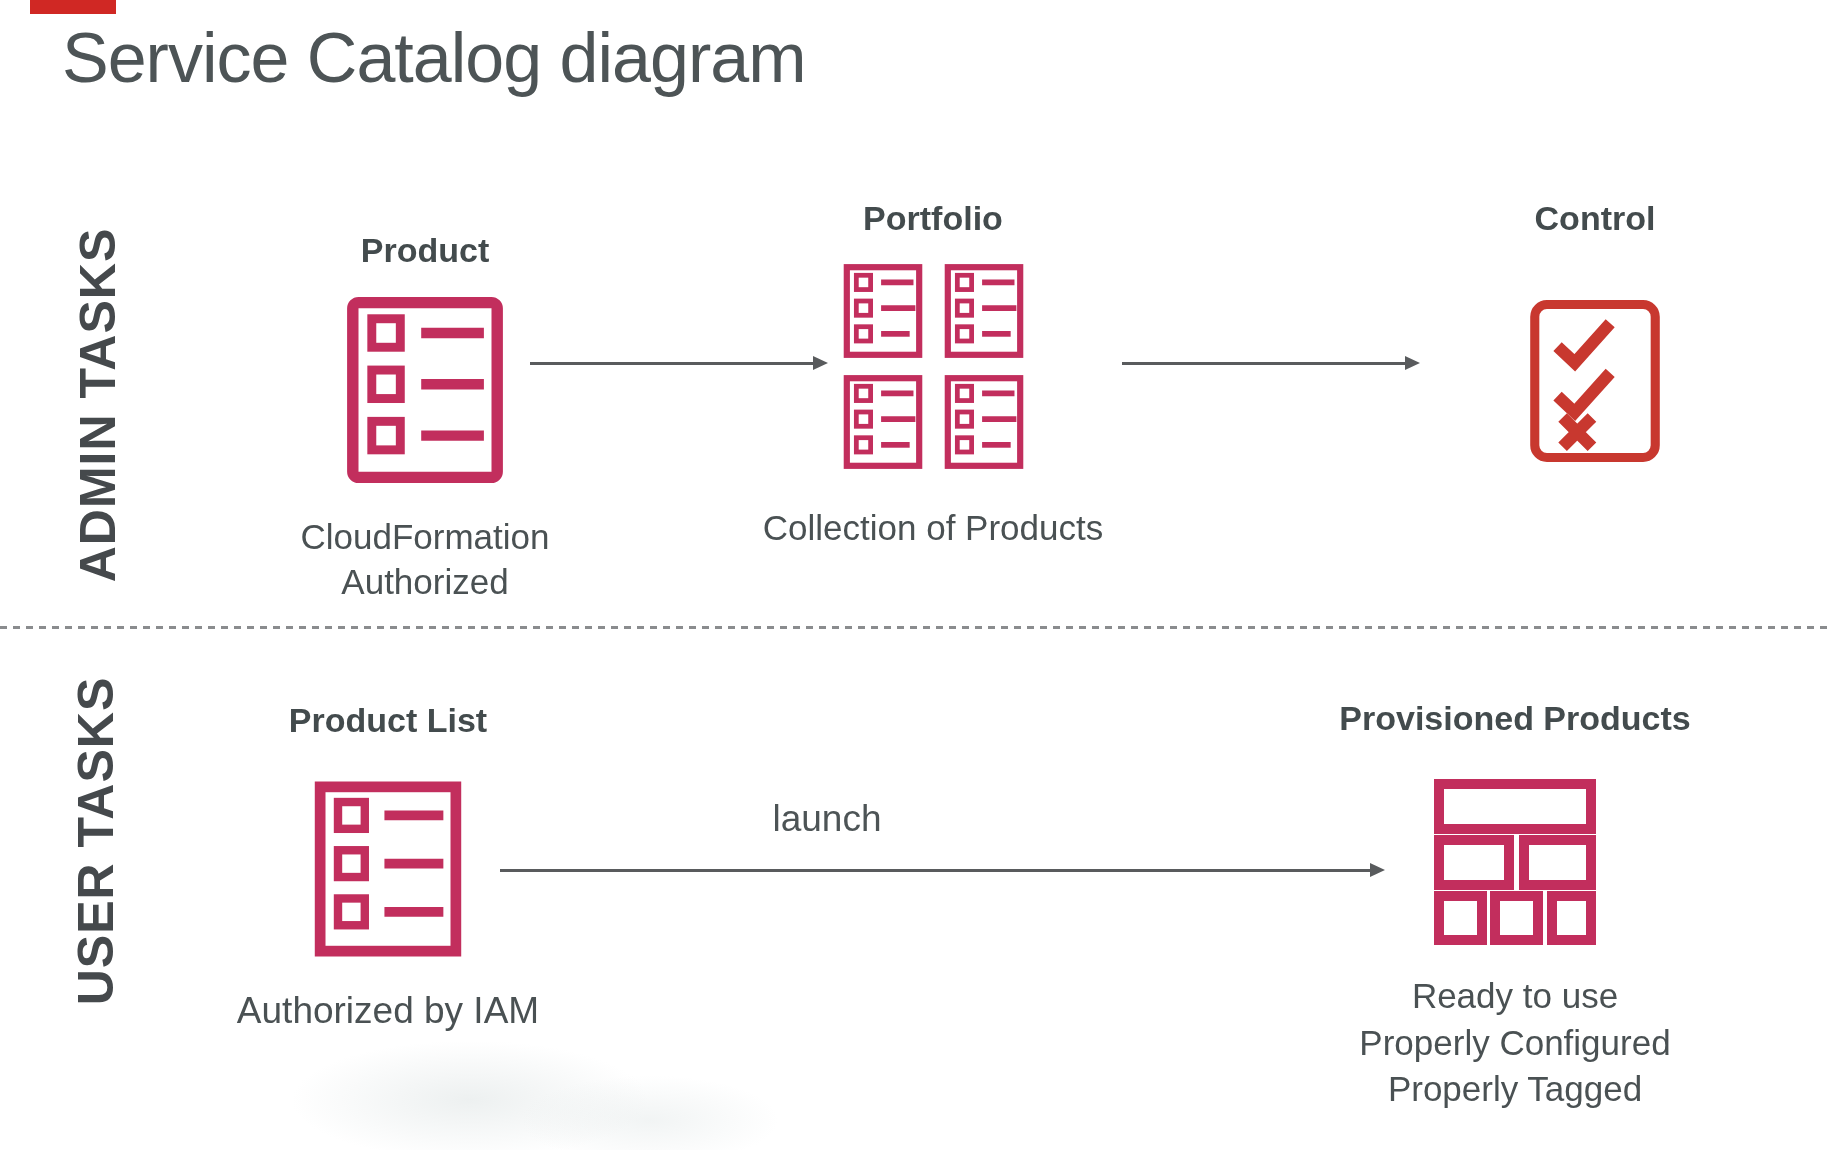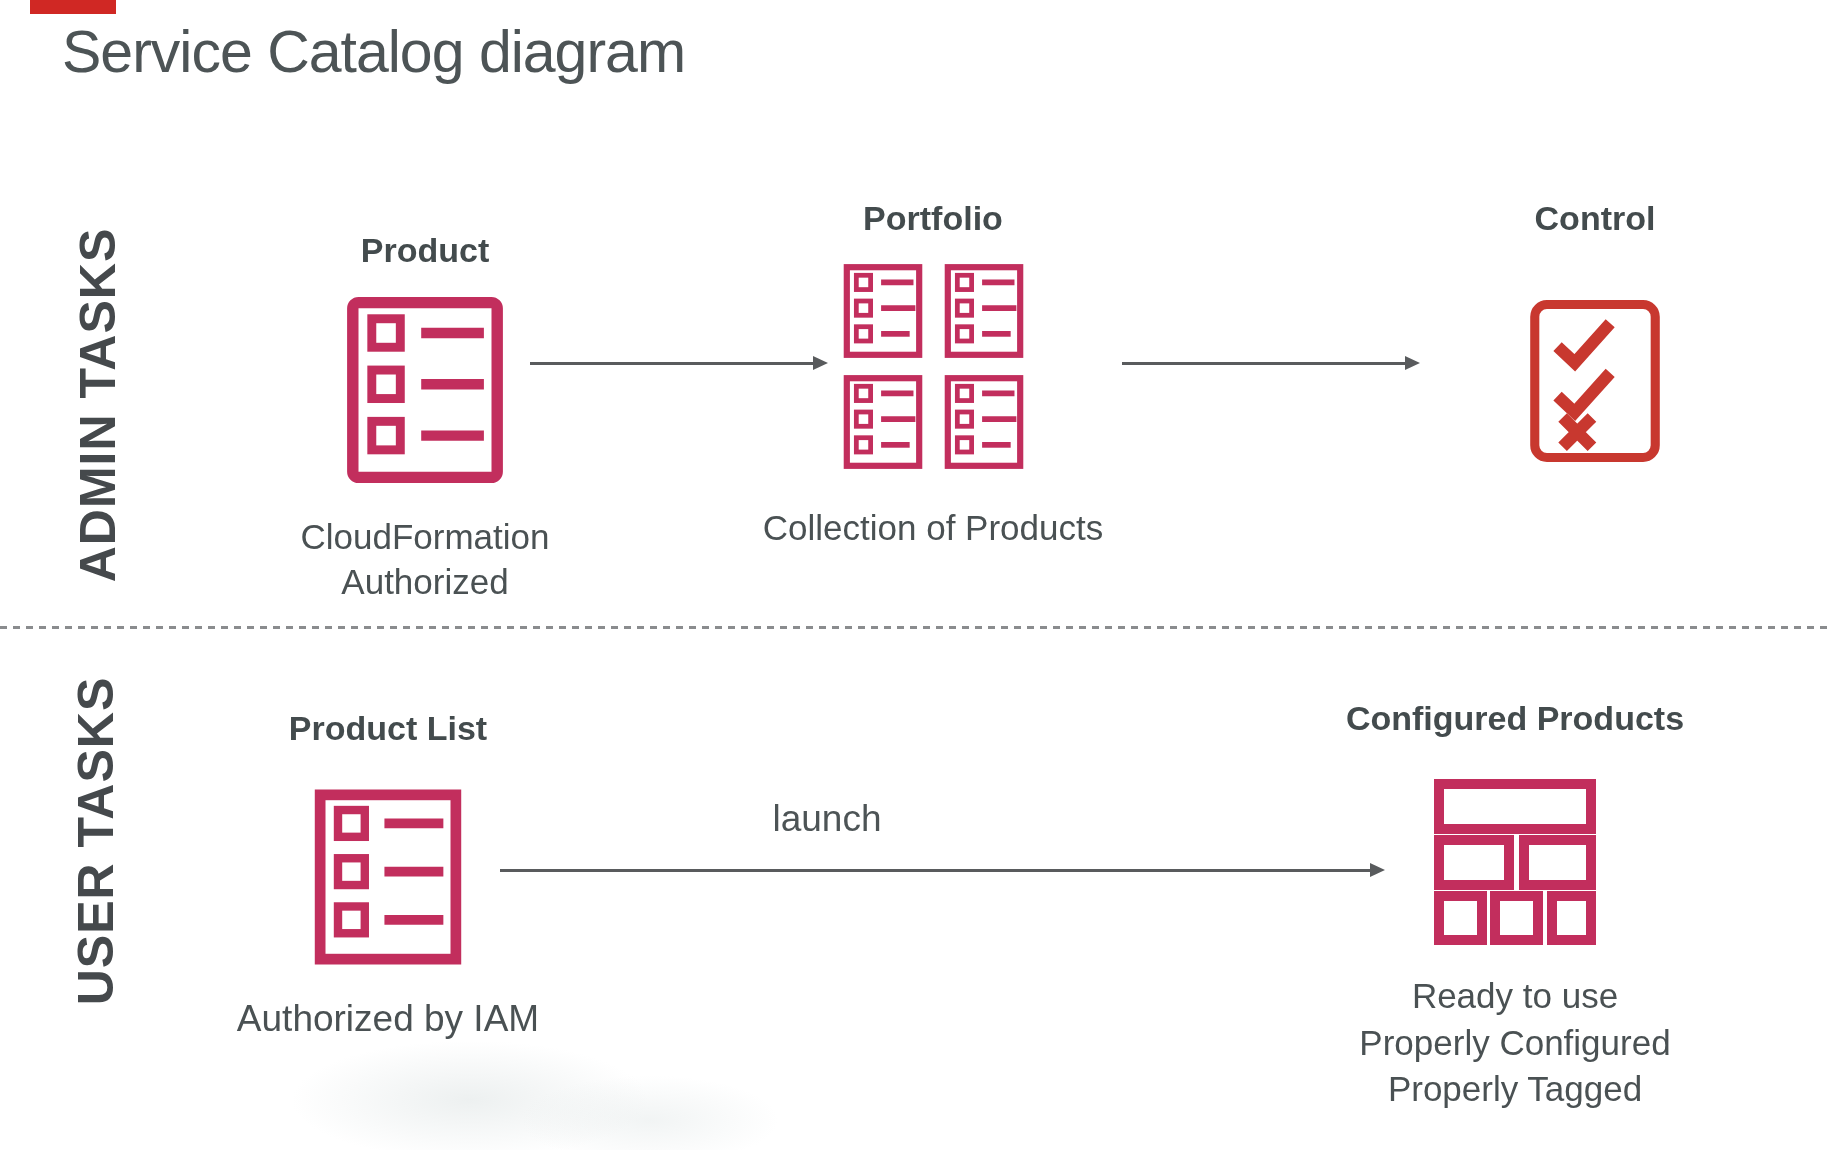--- a/index.html
+++ b/index.html
@@ -19,21 +19,21 @@
     overflow:hidden;
     font-family:"Liberation Sans", sans-serif;
     color:var(--text_dark);
   }
   .red-tab{
     position:absolute;left:30px;top:0;width:86px;height:14px;
     background:#d02824;
   }
   .slide-title{
     position:absolute;left:62px;top:22px;
-    font-size:59px;font-weight:300;line-height:1.05;
+    font-size:70px;font-weight:300;line-height:1.05;
     letter-spacing:-1px;color:var(--title);
   }
   .v-label{
     position:absolute;
     font-weight:bold;font-size:50px;line-height:50px;
     letter-spacing:1px;color:#45494c;
     text-align:center;
     transform:rotate(-90deg);
     white-space:nowrap;
   }
@@ -61,21 +61,21 @@
   .portfolio-grid{
     margin-top:26px;
     display:grid;grid-template-columns:80px 80px;gap:15px 21px;
   }
   .col.portfolio .col-caption{margin-top:36px;white-space:nowrap;}
 
   .col.control{left:1425px;top:200px;width:340px;gap:32px;}
   .col.control .icon-wrap{margin-top:30px;}
   .col.control .col-caption{margin-top:46px;}
 
-  .col.product-list{left:238px;top:702px;width:300px;margin-top:8px;}
+  .col.product-list{left:238px;top:702px;width:300px;}
   .col.product-list .icon-wrap{margin-top:34px;}
   .col.product-list .col-caption{margin-top:22px;font-size:37px;white-space:nowrap;text-align:right;}
 
   .col.provisioned{left:1325px;top:700px;width:380px;}
   .col.provisioned .icon-wrap{margin-top:42px;}
   .col.provisioned .col-caption{margin-top:28px;line-height:1.32;}
 
   .launch-label{
     position:absolute;left:727px;top:798px;width:200px;
     text-align:center;font-size:37px;color:#4d5456;
@@ -211,21 +211,21 @@
       <line class="stroke" x1="40" y1="74" x2="73" y2="74" stroke-width="5.5"></line>
     </svg>
   </div>
   <div class="col-caption">Authorized by IAM</div>
 </div>
 
 <div class="launch-label">launch</div>
 <div class="arrow a3"></div>
 
 <div class="col provisioned">
-  <div class="col-heading">Configured Products</div>
+  <div class="col-heading">Provisioned Products</div>
   <div class="icon-wrap">
     <svg width="162" height="166" viewBox="0 0 162 166">
       <rect class="stroke" x="5" y="5" width="152" height="45" stroke-width="10"></rect>
       <rect class="stroke" x="5" y="61" width="70" height="45" stroke-width="10"></rect>
       <rect class="stroke" x="90" y="61" width="67" height="45" stroke-width="10"></rect>
       <rect class="stroke" x="5" y="117" width="43" height="44" stroke-width="10"></rect>
       <rect class="stroke" x="61" y="117" width="43" height="44" stroke-width="10"></rect>
       <rect class="stroke" x="118" y="117" width="39" height="44" stroke-width="10"></rect>
     </svg>
   </div>

